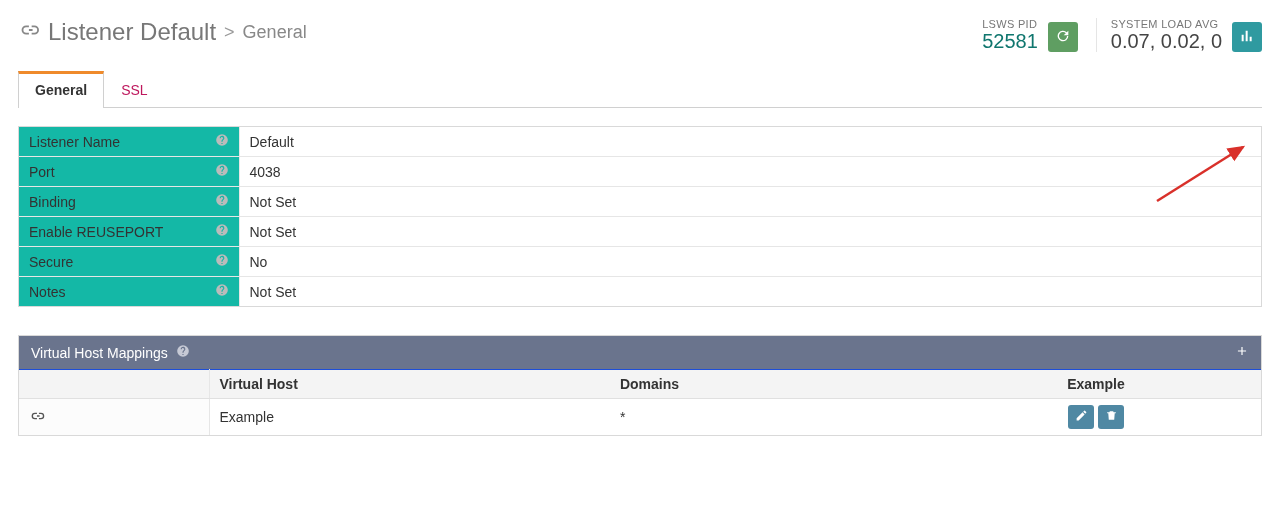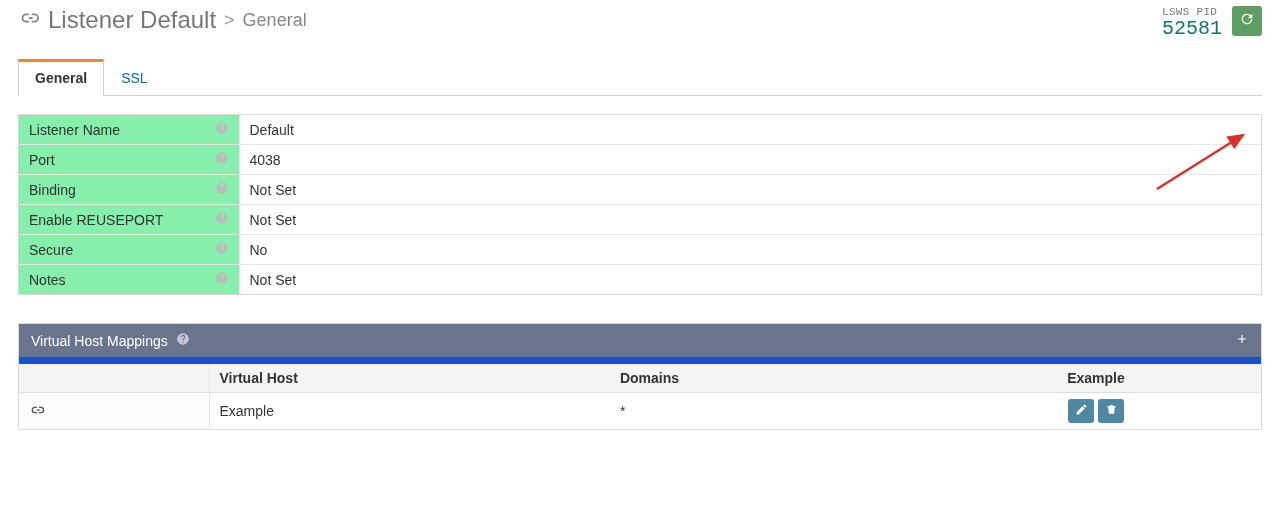--- a/index.html
+++ b/index.html
@@ -9,46 +9,45 @@
     font-family: "Helvetica Neue", Helvetica, Arial, sans-serif;
     font-size: 14px;
     color: #333;
     background: #fff;
     width: 1280px;
   }
 
   .top-row {
     display: flex;
     align-items: flex-start;
-    padding-top: 6px;
+    padding-top: 18px;
   }
   .breadcrumb {
     display: flex;
     align-items: center;
     gap: 8px;
     font-size: 21px;
     color: #777;
     font-weight: 300;
   }
   .breadcrumb .main { font-size: 24px; }
   .breadcrumb .sep { color: #999; font-size: 18px; }
   .breadcrumb .sub { color: #888; font-size: 18px; }
 
   .top-right {
     margin-left: auto;
     display: flex;
     gap: 18px;
   }
   .stat-block {
     display: flex;
-    align-items: flex-start;
+    align-items: flex-end;
     gap: 10px;
     padding-left: 14px;
     border-left: 1px solid #e5e5e5;
-    font-family: Liberation Mono, monospace;
   }
   .stat-block:first-child { border-left: none; }
   .stat-text { text-align: left; }
   .stat-label {
     font-size: 11px;
     letter-spacing: 0.3px;
     color: #777;
   }
   .stat-value {
     font-size: 20px;
@@ -68,21 +67,21 @@
   .sq-btn svg { width: 16px; height: 16px; fill: #fff; }
 
   .tabs {
     display: flex;
     border-bottom: 1px solid #d0d0d0;
     margin-top: 18px;
   }
   .tab {
     padding: 10px 16px;
     font-size: 14px;
-    color: #0369a1;
+    color: #be185d;
     cursor: pointer;
     border: 1px solid transparent;
     border-bottom: none;
     position: relative;
     top: 1px;
   }
   .tab.active {
     border-color: #d0d0d0;
     border-top: 3px solid #ef8a2b;
     background: #fff;
@@ -122,39 +121,39 @@
   .kv-table tr { border-top: 1px solid #e6e6e6; }
   .kv-table tr:first-child { border-top: none; }
   .kv-table td {
     padding: 6px 10px;
     font-size: 14px;
     color: #333;
     vertical-align: middle;
   }
   .kv-label-cell {
     width: 220px;
-    background: #86efac;
+    background: #14b8a6;
     border-right: 1px solid #e6e6e6;
   }
   .kv-label-inner {
     display: flex;
     align-items: center;
     justify-content: space-between;
   }
   .kv-label-inner .q {
     color: #bbb;
     cursor: pointer;
   }
   .kv-label-inner .q svg { width: 14px; height: 14px; fill: #bbb; }
   .not-set { color: #aaa; }
 
   .grid-header-row td {
     background: #f4f4f4;
     font-weight: 700;
-    border-top: 7px solid #1d4ed8;
+    border-top: 1px solid #1d4ed8;
     border-bottom: 1px solid #e0e0e0;
   }
   .col-actions { text-align: center; width: 330px; }
   .row-icon-cell { width: 190px; background: #fcfcfc; border-right: 1px solid #e6e6e6; text-align:left; padding-left:14px;}
   .row-icon-cell svg { width: 16px; height: 16px; fill: #555; }
 
   .mini-btn {
     display: inline-flex;
     align-items: center; justify-content: center;
     width: 26px; height: 24px;
@@ -188,20 +187,33 @@
   <div class="top-right">
     <div class="stat-block">
       <div class="stat-text">
         <div class="stat-label">LSWS PID</div>
         <div class="stat-value">52581</div>
       </div>
       <div class="sq-btn">
         <span>
           <svg viewBox="0 0 24 24">
               <path d="M17.65 6.35A8 8 0 1 0 20 12h-2a6 6 0 1 1-1.76-4.24L13 11h7V4l-2.35 2.35z"></path>
+            </svg>
+        </span>
+      </div>
+    </div>
+    <div class="stat-block">
+      <div class="stat-text">
+        <div class="stat-label">SYSTEM LOAD AVG</div>
+        <div class="stat-value dark">0.07, 0.02, 0</div>
+      </div>
+      <div class="sq-btn teal">
+        <span>
+          <svg viewBox="0 0 24 24">
+              <path d="M4 20h3V10H4v10zm6 0h3V4h-3v16zm6 0h3v-7h-3v7z"></path>
             </svg>
         </span>
       </div>
     </div>
   </div>
 </div>
 
 <div class="tabs">
   <div class="tab active">General</div>
   <div class="tab">SSL</div>

